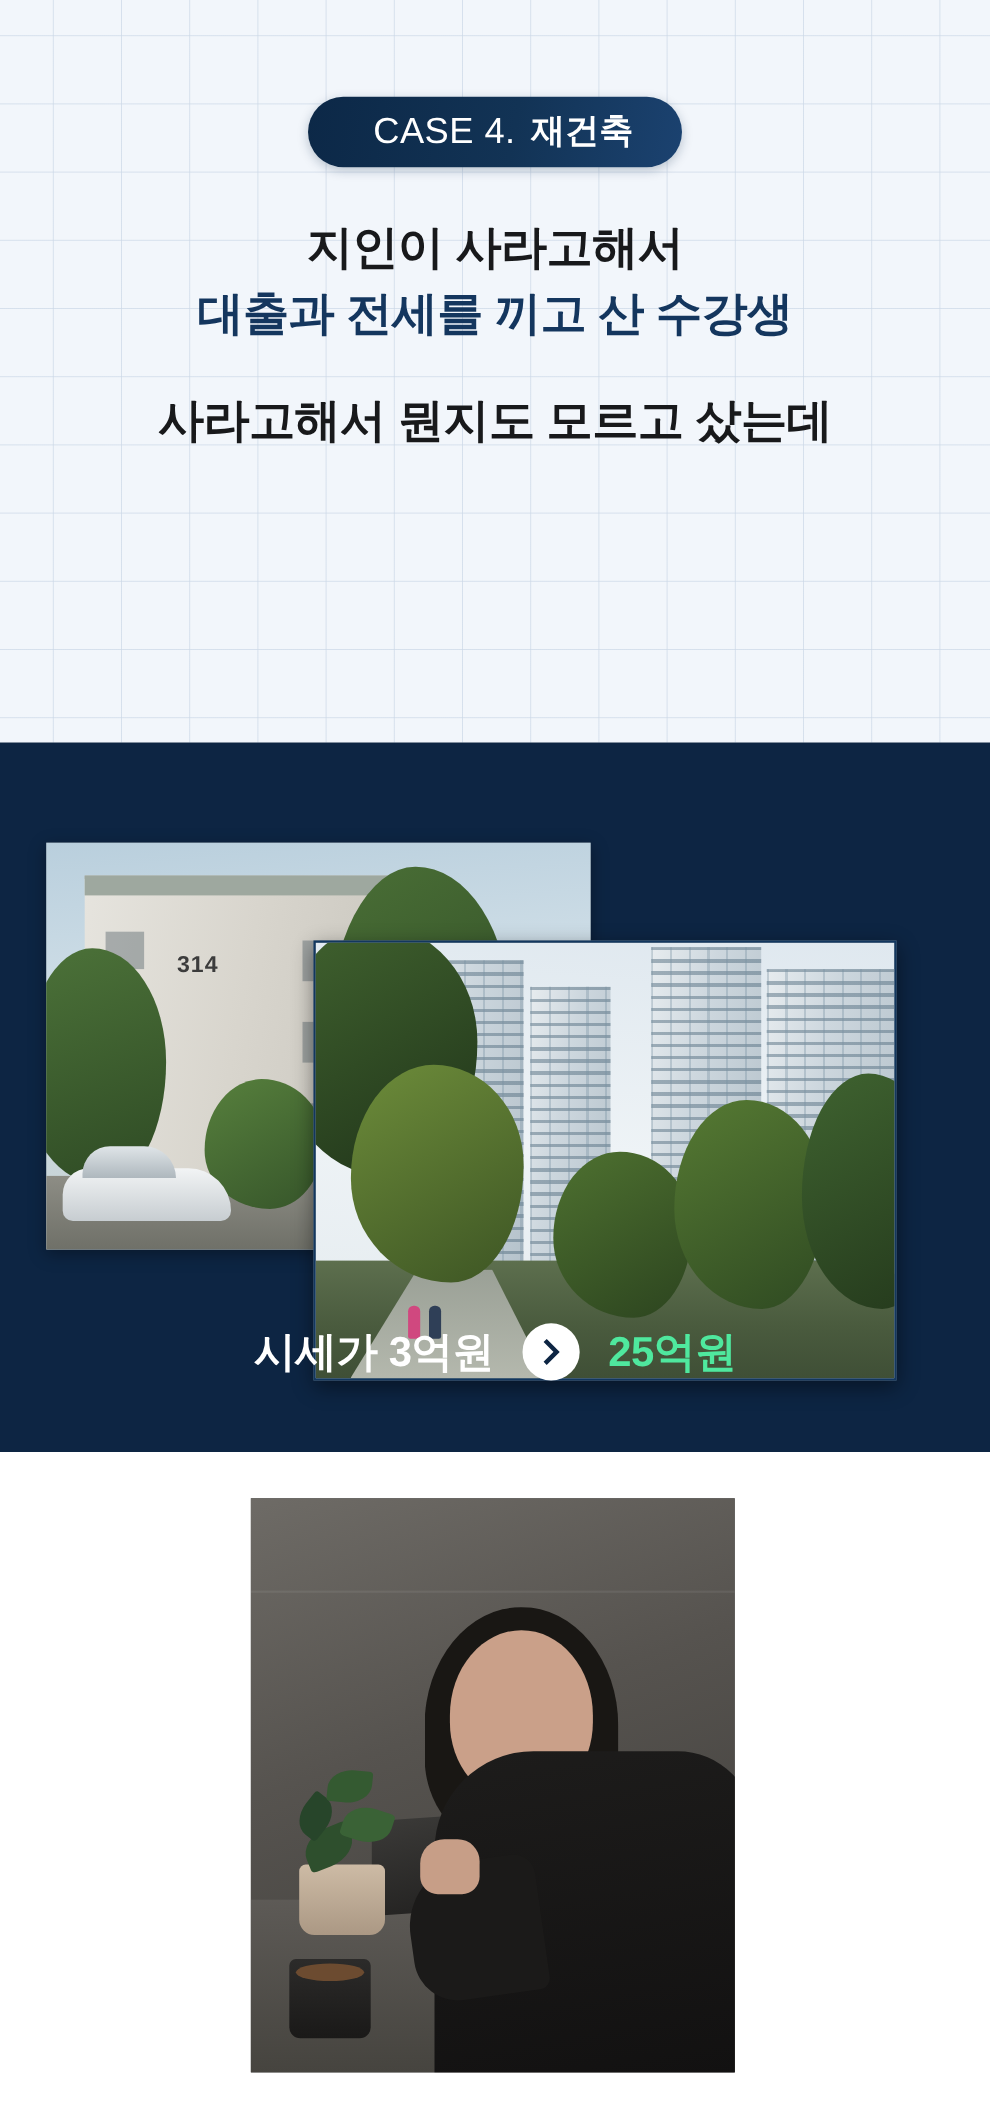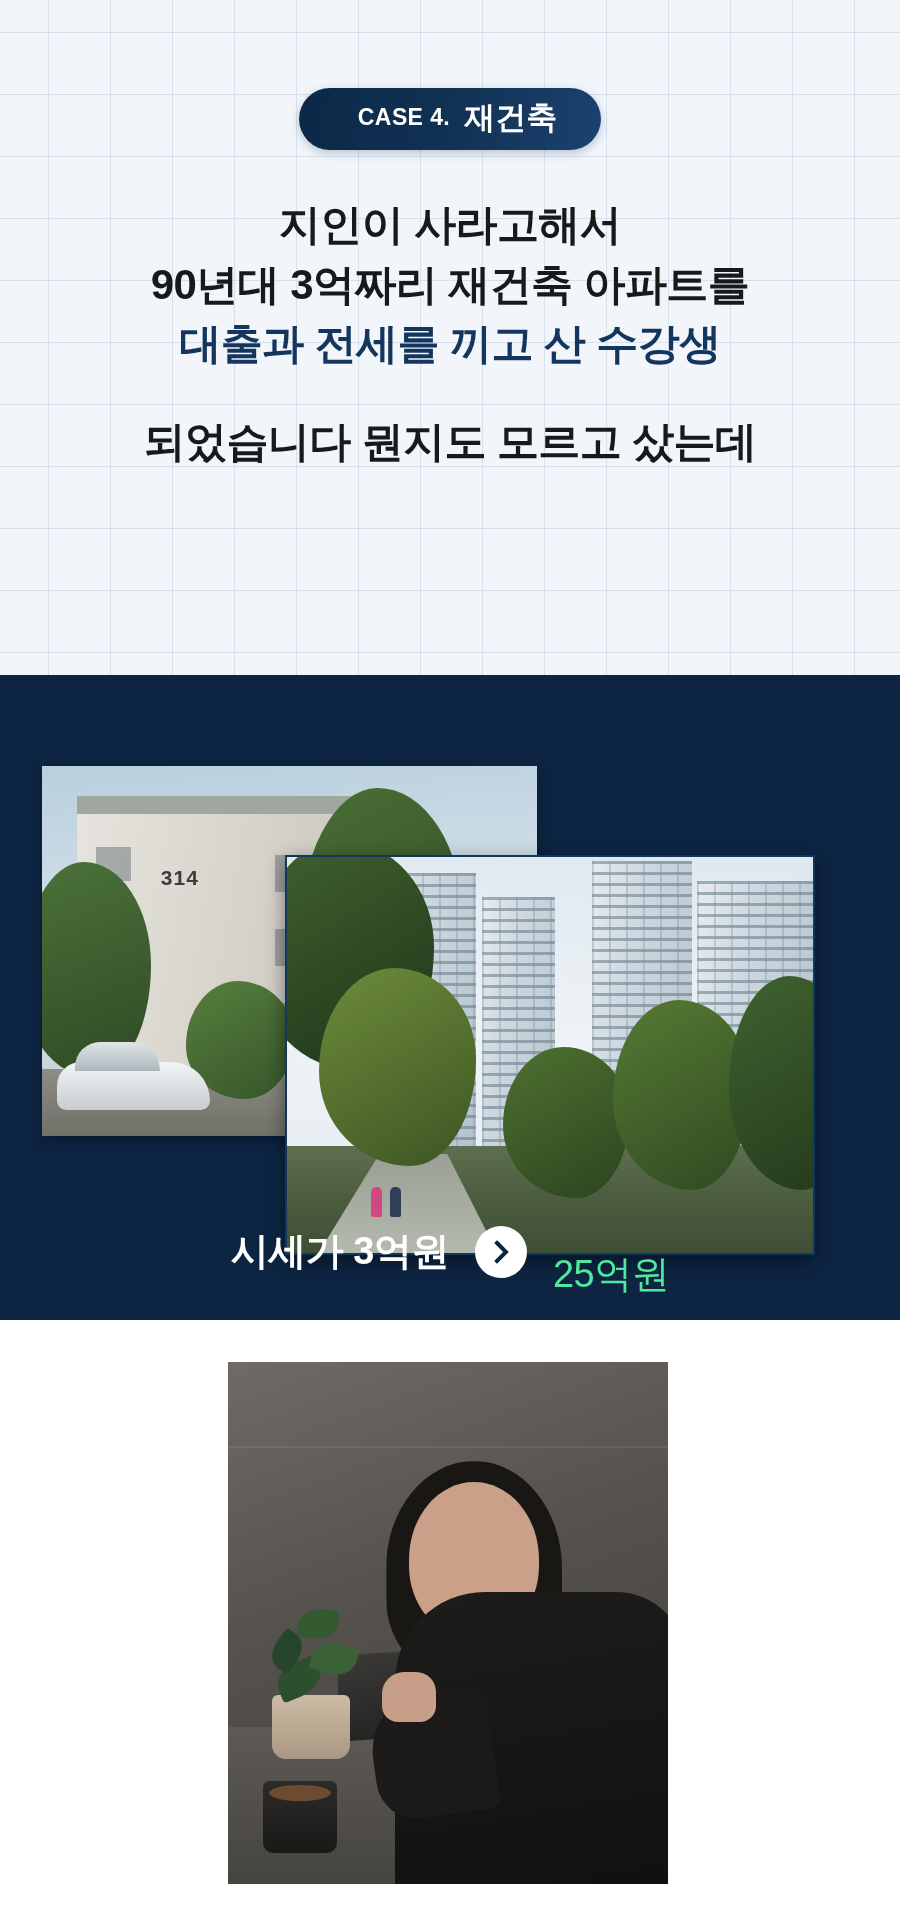--- a/index.html
+++ b/index.html
@@ -47,22 +47,22 @@
     align-items: center;
     gap: 14px;
     background: linear-gradient(100deg, #0c2847 0%, #123355 55%, #1b4270 100%);
     color: #ffffff;
     border-radius: 60px;
     padding: 14px 44px 17px 44px;
     box-shadow: 0 3px 10px rgba(12,40,71,0.25);
   }
 
   .case-badge .case-label {
-    font-size: 23px;
-    font-weight: 700;
+    font-size: 33px;
+    font-weight: 400;
     letter-spacing: 0.4px;
     line-height: 1;
     margin-left: 15px;
   }
 
   .case-badge .case-topic {
     font-size: 31px;
     font-weight: 700;
     line-height: 1;
   }
@@ -255,23 +255,22 @@
     background: #ffffff;
     display: flex;
     align-items: center;
     justify-content: center;
     flex: 0 0 auto;
   }
   .arrow-circle svg { display: block; }
   .price-after {
     color: #4fe89e;
     font-size: 38px;
-    font-weight: 400;
+    font-weight: 700;
     letter-spacing: -0.5px;
-    margin-top: 46px;
   }
 
   
   .bottom-section {
     position: absolute;
     top: 1320px;
     left: 0;
     width: 900px;
     height: 612px;
     background: #ffffff;
@@ -386,24 +385,23 @@
 
     <div class="badge-wrap">
       <div class="case-badge">
         <span class="case-label">CASE 4.</span>
         <span class="case-topic">재건축</span>
       </div>
     </div>
 
     <div class="headline">
       <p>지인이 사라고해서</p>
-      <p>90년대 3억짜리 재건축 아파트를</p>
       <p class="accent">대출과 전세를 끼고 산 수강생</p>
       <div class="gap"></div>
-      <p>되었습니다 뭔지도 모르고 샀는데</p>
+      <p>사라고해서 뭔지도 모르고 샀는데</p>
     </div>
 
   </section>
 
   <section class="navy-section">
 
     <div class="photo photo-a">
       <div class="pa-sky"></div>
 
       <div class="pa-building"></div>

